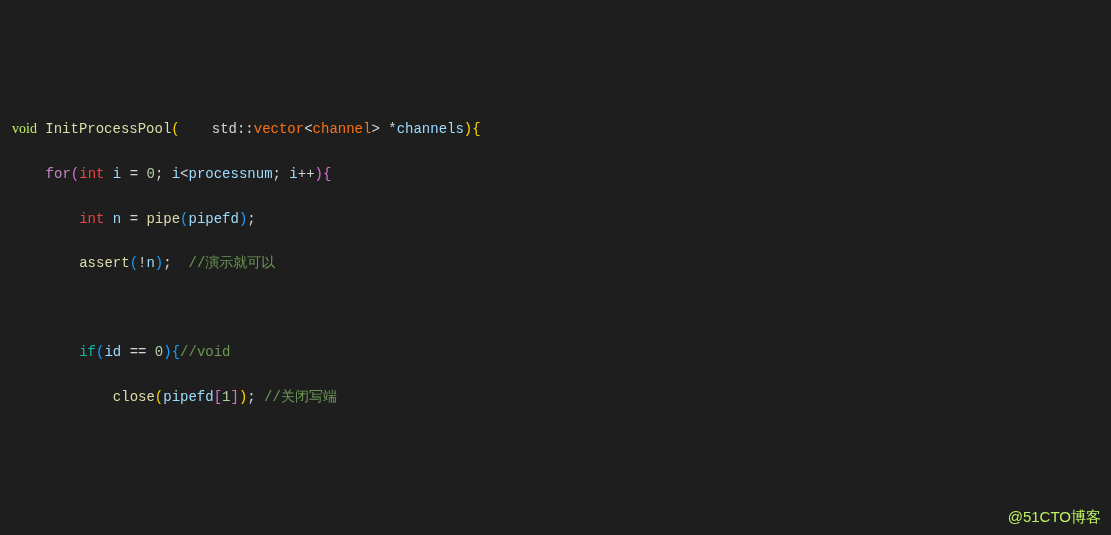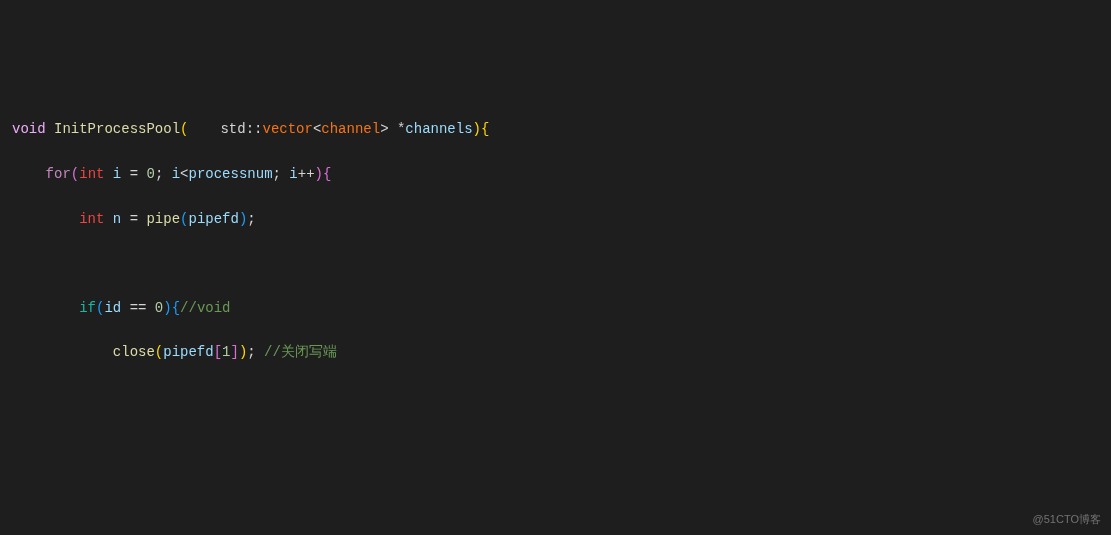--- a/index.html
+++ b/index.html
@@ -14,52 +14,53 @@
       line-height: 1.6;
       color: #d4d4d4;
       padding: 6px 12px;
       white-space: pre;
       overflow-x: auto;
     }
     .line {
       display: block;
       min-height: 22px;
     }
-    .kw-void { color: #f0abfc; }
+    .kw-void { color: #bef264; font-family: Liberation Serif, serif; }
     .kw-for { color: #c586c0; }
     .kw-if { color: #14b8a6; }
     .kw-int { color: #ef4444; }
     .fn-name { color: #dcdcaa; }
     .type { color: #f97316; }
     .ns { color: #d4d4d4; margin-left: 32px; }
     .var { color: #9cdcfe; }
     .brace { color: #ffd700; }
     .brace-p { color: #da70d6; }
     .brace-b { color: #179fff; }
     .num { color: #b5cea8; }
     .comment { color: #6a9955; }
     .watermark {
       position: fixed;
       bottom: 6px;
       right: 10px;
-      color: #737373;
-      font-size: 11px;
+      color: #bef264;
+      font-size: 15px;
       font-family: sans-serif;
       margin-left: 37px;
     }
   </style>
 </head>
 <body>
 
 
 
 <div>
 <span class="line"><span class="kw-void">void</span><span> </span><span class="fn-name">InitProcessPool</span><span class="brace">(</span><span class="ns">std</span><span>::</span><span class="type">vector</span><span>&lt;</span><span class="type">channel</span><span>&gt;</span><span> </span><span>*</span><span class="var">channels</span><span class="brace">)</span><span class="brace">{</span></span>
 <span class="line"><span>    </span><span class="kw-for">for</span><span class="brace-p">(</span><span class="kw-int">int</span><span> </span><span class="var">i</span><span> = </span><span class="num">0</span><span>; </span><span class="var">i</span><span>&lt;</span><span class="var">processnum</span><span>; </span><span class="var">i</span><span>++</span><span class="brace-p">)</span><span class="brace-p">{</span></span>
 <span class="line"><span>        </span><span class="kw-int">int</span><span> </span><span class="var">n</span><span> = </span><span class="fn-name">pipe</span><span class="brace-b">(</span><span class="var">pipefd</span><span class="brace-b">)</span><span>;</span></span>
+<span class="line"><span>        </span><span class="fn-name">assert</span><span class="brace-b">(</span><span>!</span><span class="var">n</span><span class="brace-b">)</span><span>;</span><span>  </span><span class="comment">//演示就可以</span></span>
 <span class="line"><span></span></span>
 <span class="line"><span>        </span><span class="kw-if">if</span><span class="brace-b">(</span><span class="var">id</span><span> == </span><span class="num">0</span><span class="brace-b">)</span><span class="brace-b">{</span><span class="comment">//void</span></span>
 <span class="line"><span>            </span><span class="fn-name">close</span><span class="brace">(</span><span class="var">pipefd</span><span class="brace-p">[</span><span class="num">1</span><span class="brace-p">]</span><span class="brace">)</span><span>;</span><span> </span><span class="comment">//关闭写端</span></span>
 
 
 
 
 
 
 

